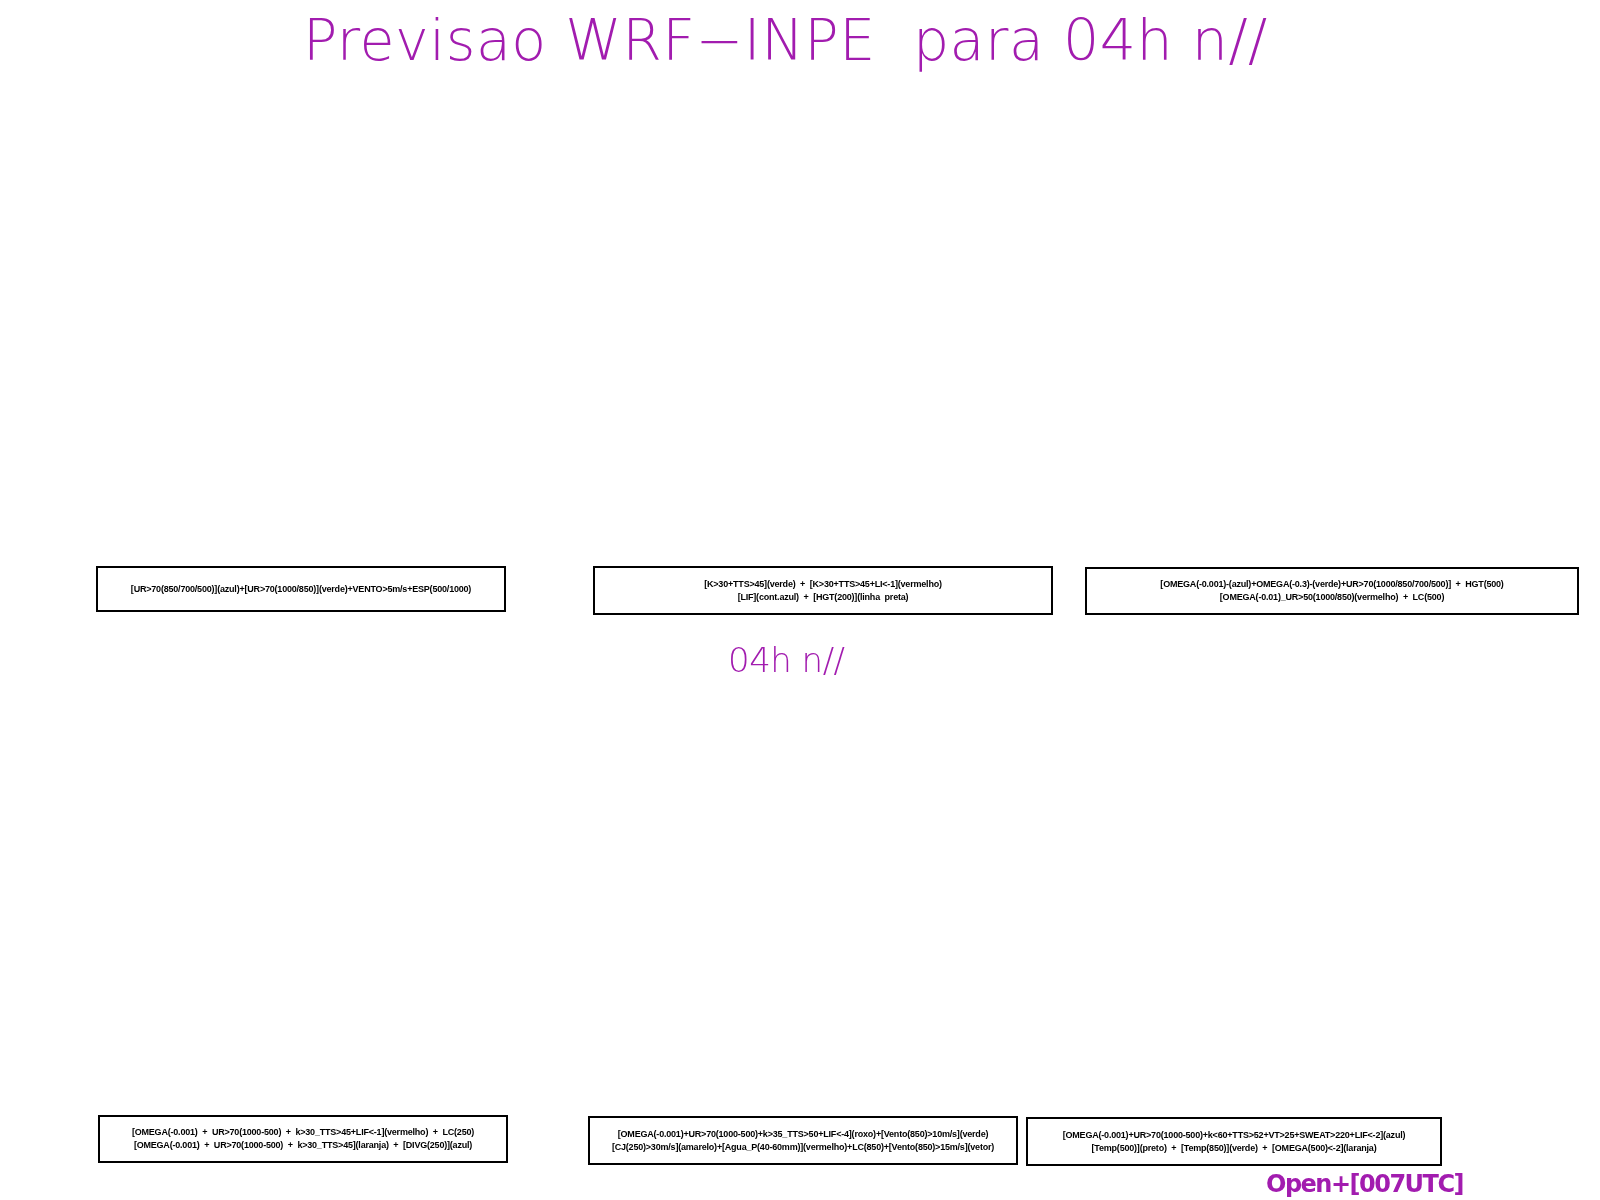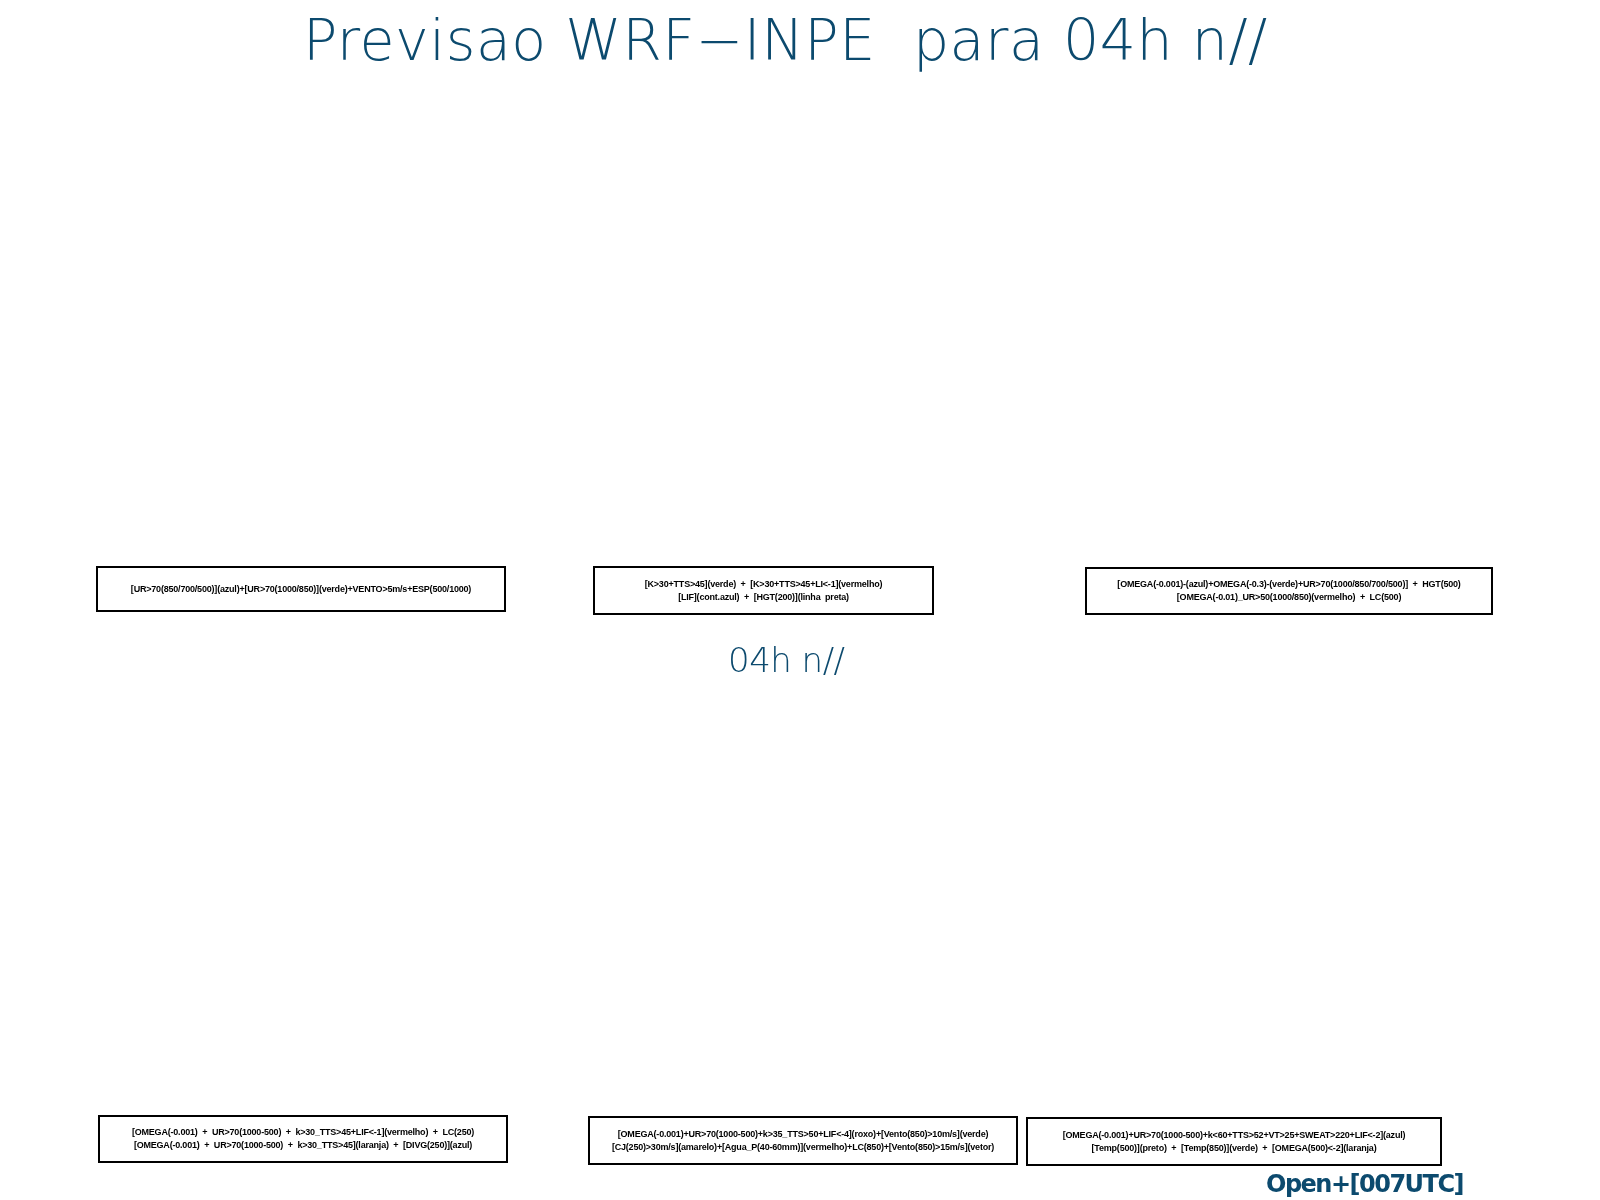--- a/index.html
+++ b/index.html
@@ -8,21 +8,21 @@
     width: 1600px;
     height: 1200px;
     background: #ffffff;
     overflow: hidden;
     font-family: "DejaVu Sans", sans-serif;
     color: #000000;
   }
   
   .stroke-text {
     position: absolute;
-    color: #0c4a6e;
+    color: #a21caf;
     font-family: "DejaVu Sans", sans-serif;
     font-weight: 300;
     white-space: pre;
     line-height: 1;
     text-align: center;
   }
   #page-title    { left: 303px; top: 12px;   font-size: 57px; letter-spacing: 0.5px; }
   #mid-label     { left: 728px; top: 643px;  font-size: 34px; letter-spacing: -0.5px; }
   #footer-label  { left: 1266px; top: 1172px; font-size: 24px; letter-spacing: -1.5px; font-weight: bold; }
 
@@ -42,22 +42,22 @@
     font-family: "Liberation Sans", sans-serif;
     font-weight: bold;
     font-size: 9px;
     line-height: 13px;
     letter-spacing: -0.2px;
     white-space: pre;
     color: #000000;
     text-align: center;
   }
   #box-tl { left: 96px;   top: 566px;  width: 410px; height: 46px; }
-  #box-tc { left: 593px;  top: 566px;  width: 341px; height: 49px; }
-  #box-tr { left: 1085px; top: 567px;  width: 408px; height: 48px; }
+  #box-tc { left: 593px;  top: 566px;  width: 460px; height: 49px; }
+  #box-tr { left: 1085px; top: 567px;  width: 494px; height: 48px; }
   #box-bl { left: 98px;   top: 1115px; width: 410px; height: 48px; }
   #box-bc { left: 588px;  top: 1116px; width: 430px; height: 49px; }
   #box-br { left: 1026px; top: 1117px; width: 416px; height: 49px; }
 </style>
 </head>
 <body>
 
 <div id="screen">
 
   <div id="page-title" class="stroke-text">Previsao WRF−INPE  para 04h n//</div>

